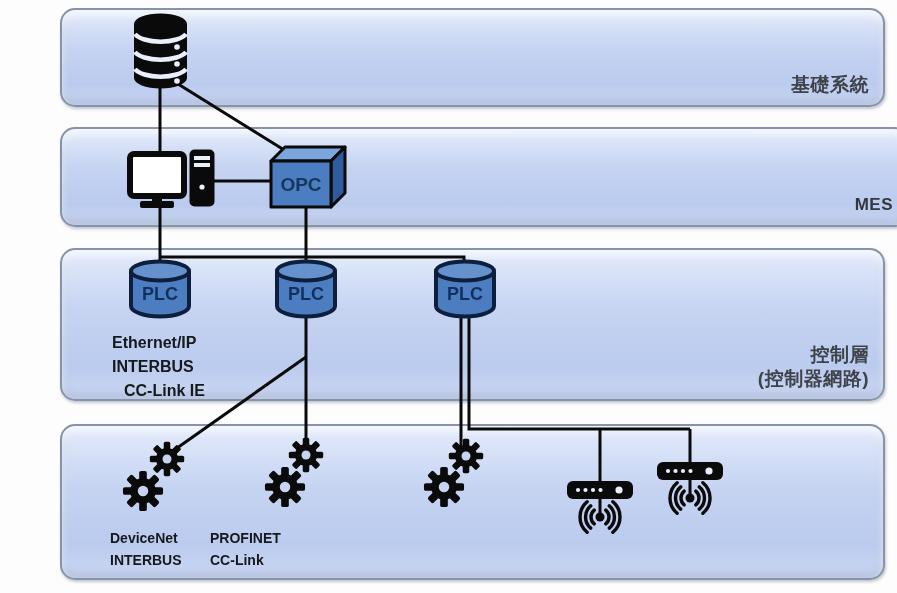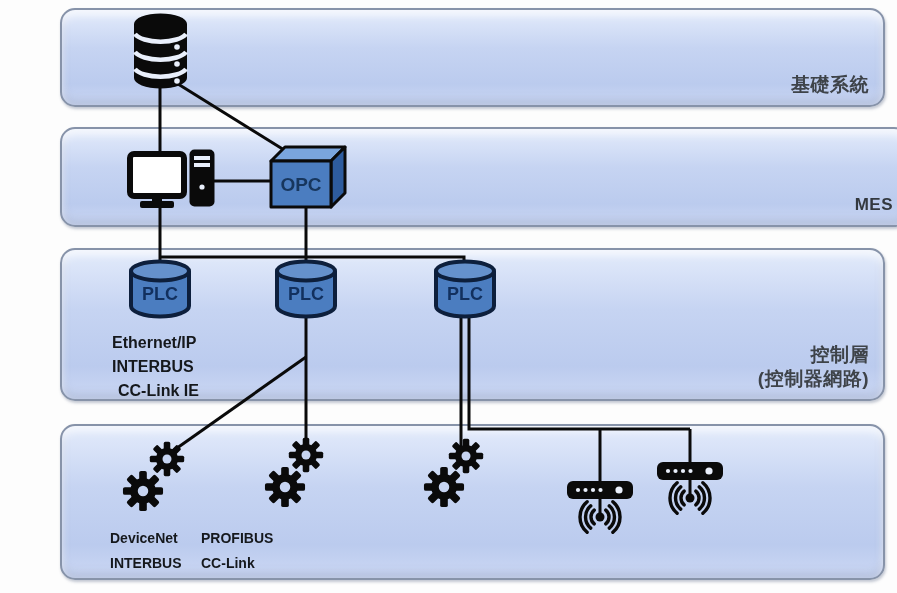--- a/index.html
+++ b/index.html
@@ -16,21 +16,21 @@
                1px 2px 3px rgba(120,130,155,0.45);
   }
   .band-label{
     position:absolute;right:14px;bottom:7px;text-align:right;
     color:#3e4349;font-size:19px;font-weight:600;line-height:1.3;
     letter-spacing:0.5px;white-space:nowrap;
   }
   .band-label .sub{display:block;margin-left:10px;}
   .mes-label{font-size:17px;font-weight:700;color:#33383f;bottom:9px;}
   .proto{position:absolute;color:#15181c;font-weight:700;font-size:16px;white-space:nowrap;}
-  .proto-grid{position:absolute;display:grid;grid-template-columns:82px auto;grid-column-gap:18px;grid-row-gap:6px;gap:9px;}
+  .proto-grid{position:absolute;display:grid;grid-template-columns:82px auto;grid-column-gap:18px;grid-row-gap:6px;}
   .proto-grid span{color:#15181c;font-weight:700;font-size:14px;white-space:nowrap;}
   .device-label{position:absolute;color:#0a0a0a;font-weight:700;font-size:21px;letter-spacing:1px;}
   .abs{position:absolute;}
   svg{display:block;overflow:visible;}
   #wires{position:absolute;left:0;top:0;z-index:2;}
   .icon{z-index:3;}
   .band{z-index:1;}
 </style>
 </head>
 <body>
@@ -45,29 +45,29 @@
     <div class="band-label mes-label">MES</div>
   </div>
 
   <div class="band" style="top:248px;height:149px;">
     <div class="band-label">
       <span>控制層</span>
       <span class="sub">(控制器網路)</span>
     </div>
     <div class="proto" style="left:50px;top:84px;">Ethernet/IP</div>
     <div class="proto" style="left:50px;top:108px;">INTERBUS</div>
-    <div class="proto" style="left:56px;top:132px;">CC-Link IE</div>
+    <div class="proto" style="left:62px;top:132px;">CC-Link IE</div>
   </div>
 
   <div class="band" style="top:424px;height:152px;">
     <div class="band-label">
     </div>
     <div class="proto-grid" style="left:48px;top:104px;">
       <span>DeviceNet</span>
-      <span>PROFIBUS</span>
+      <span>PROFINET</span>
       <span>INTERBUS</span>
       <span>CC-Link</span>
     </div>
   </div>
 
   <svg id="wires" width="897" height="593" viewBox="0 0 897 593" fill="none" stroke="#0a0a0a" stroke-width="3">
     <path d="M160 84 V153"></path>
     <path d="M170 79 L289 153"></path>
     <path d="M213 181 H273"></path>
     <path d="M160 205 V263"></path>

